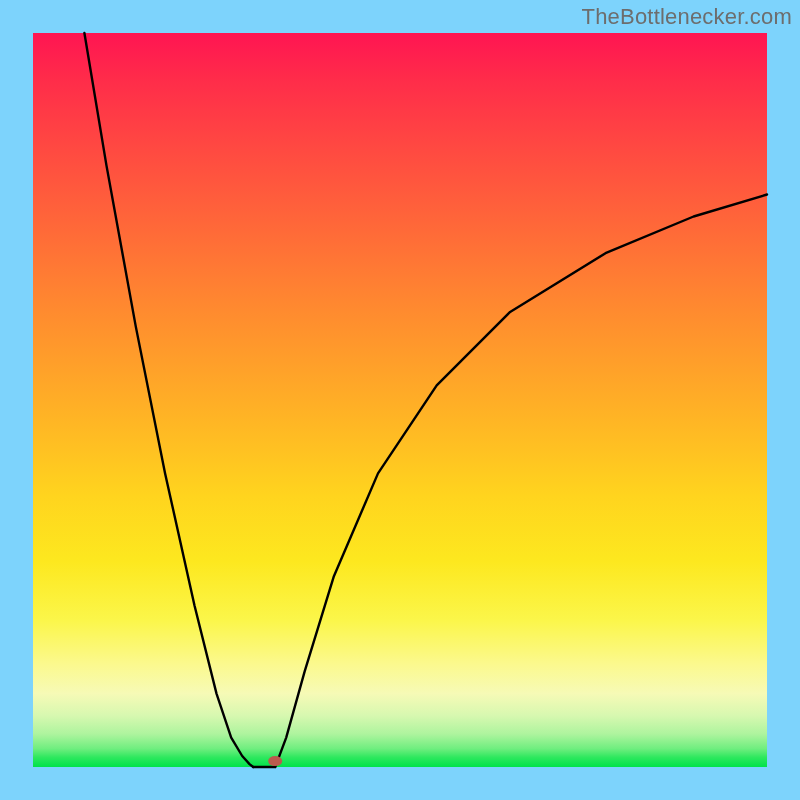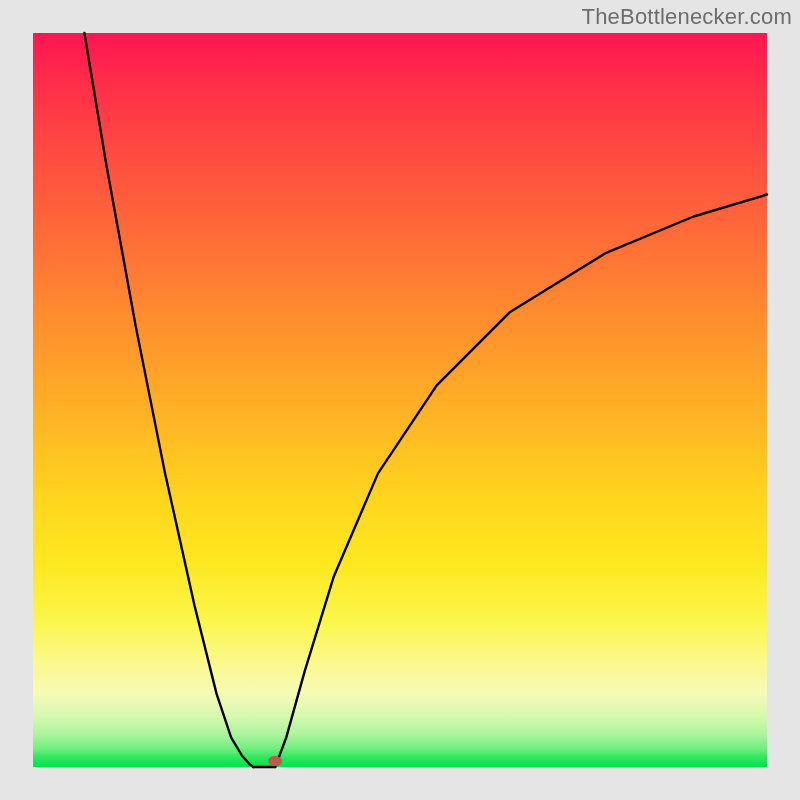--- a/index.html
+++ b/index.html
@@ -10,21 +10,21 @@
     background: #000;
     overflow: hidden;
     font-family: Arial, Helvetica, sans-serif;
   }
   .frame {
     position: absolute;
     left: 0;
     top: 0;
     width: 800px;
     height: 800px;
-    background: #e5e5e5;
+    background: #7dd3fc;
   }
   .plot {
     position: absolute;
     left: 33px;
     top: 33px;
     width: 734px;
     height: 734px;
     
     background: linear-gradient(
       to bottom,

